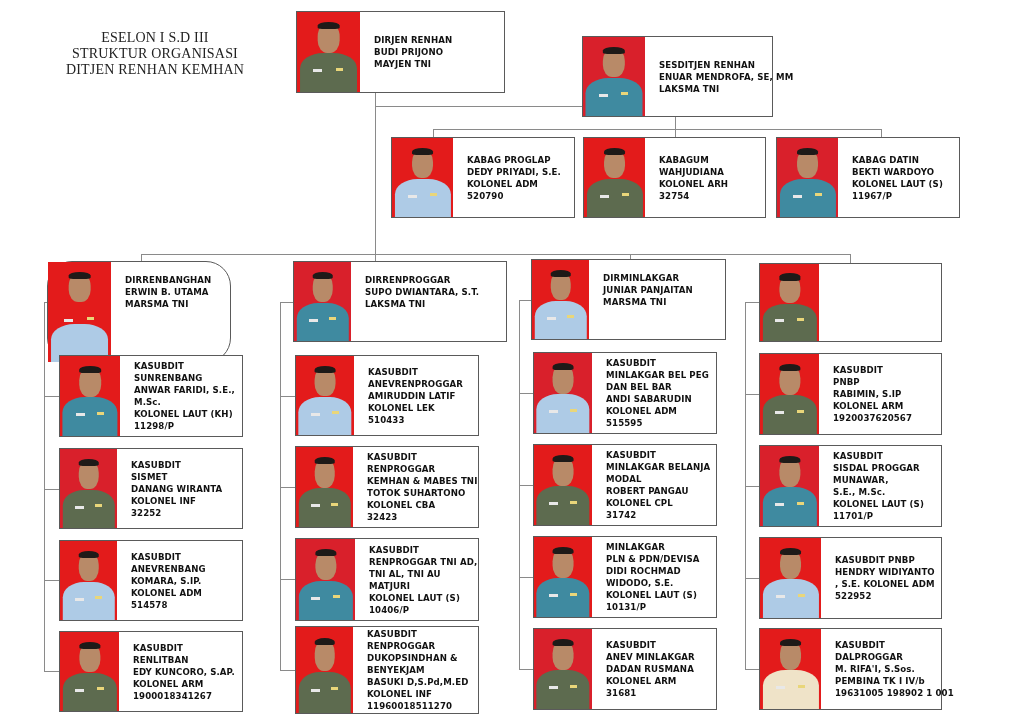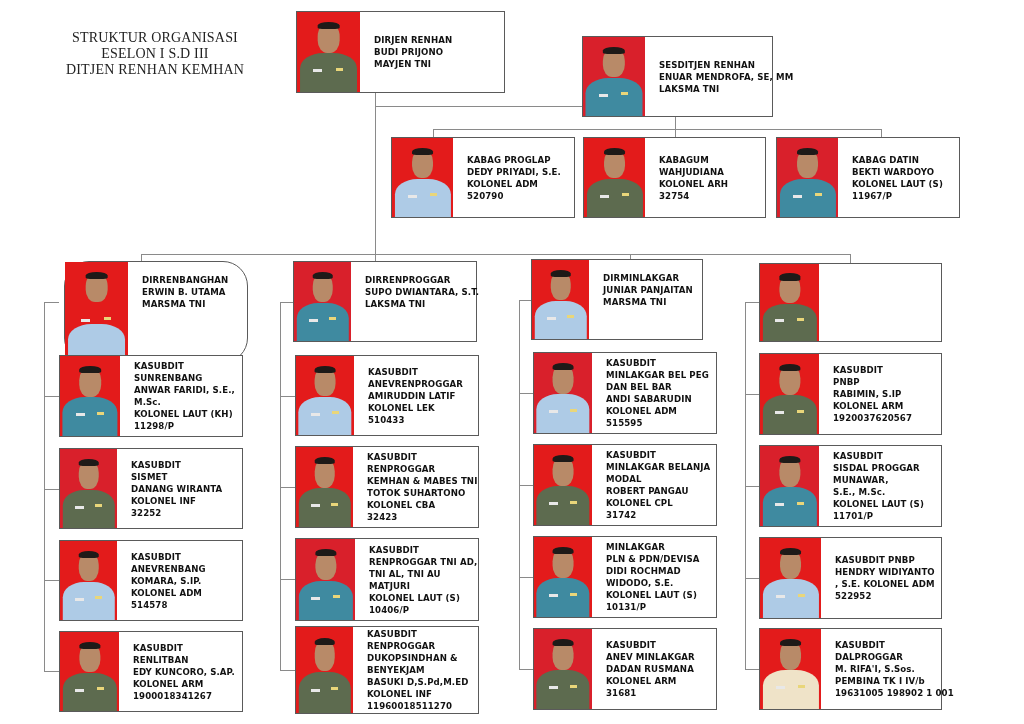--- a/index.html
+++ b/index.html
@@ -17,22 +17,22 @@
   .photo .badge { position: absolute; width: 7px; height: 3px; background: #e9d67a; }
   .info { flex: 1; display: flex; flex-direction: column; justify-content: center; padding-left: 14px;
           font-family: "DejaVu Sans", sans-serif; font-weight: bold; font-size: 8.6px; line-height: 12px;
           color: #111; letter-spacing: 0.1px; white-space: nowrap; }
   .line { position: absolute; background: #8a8a8a; }
 </style>
 </head>
 <body>
 
 <div class="title">
+  <div>ESELON I S.D III</div>
   <div>STRUKTUR ORGANISASI</div>
-  <div>ESELON I S.D III</div>
   <div>DITJEN RENHAN KEMHAN</div>
 </div>
 
 <div id="connectors">
     <div class="line" style="left: 375px; top: 93px; width: 1px; height: 161px; background: rgb(138, 138, 138);"></div>
     <div class="line" style="left: 375px; top: 106px; width: 207px; height: 1px; background: rgb(138, 138, 138);"></div>
     <div class="line" style="left: 675px; top: 117px; width: 1px; height: 12px; background: rgb(138, 138, 138);"></div>
     <div class="line" style="left: 433px; top: 129px; width: 448px; height: 1px; background: rgb(138, 138, 138);"></div>
     <div class="line" style="left: 433px; top: 129px; width: 1px; height: 8px; background: rgb(138, 138, 138);"></div>
     <div class="line" style="left: 675px; top: 129px; width: 1px; height: 8px; background: rgb(138, 138, 138);"></div>
@@ -135,21 +135,21 @@
         <div class="badge" style="left: 37.82px; top: 55.08px;"></div>
         <div class="badge" style="left: 15.86px; top: 56.7px; background: rgb(232, 232, 232); width: 9px;"></div>
       </div>
       <div class="info">
         <div>KABAG DATIN</div>
         <div>BEKTI WARDOYO</div>
         <div>KOLONEL LAUT (S)</div>
         <div>11967/P</div>
       </div>
     </div>
-    <div class="card" style="left: 64px; top: 261px; width: 184px; height: 102px; border-radius: 25px;">
+    <div class="card" style="left: 47px; top: 261px; width: 184px; height: 102px; border-radius: 25px;">
       <div class="photo" style="width: 63px; background: rgb(227, 27, 27);">
         <div class="body" style="width: 57.96px; height: 38.07px; background: rgb(174, 203, 230);"></div>
         <div class="head" style="width: 22.68px; height: 29.16px; top: 11.34px;"></div>
         <div class="hair" style="width: 22.68px; height: 7.29px; top: 9.72px;"></div>
         <div class="badge" style="left: 39.06px; top: 55.08px;"></div>
         <div class="badge" style="left: 16.38px; top: 56.7px; background: rgb(232, 232, 232); width: 9px;"></div>
       </div>
       <div class="info" style="justify-content: flex-start; padding-top: 12px;">
         <div>DIRRENBANGHAN</div>
         <div>ERWIN B. UTAMA</div>
@@ -214,21 +214,21 @@
         <div class="badge" style="left: 15.34px; top: 56.7px; background: rgb(232, 232, 232); width: 9px;"></div>
       </div>
       <div class="info">
         <div>KASUBDIT</div>
         <div>RENLITBAN</div>
         <div>EDY KUNCORO, S.AP.</div>
         <div>KOLONEL ARM</div>
         <div>1900018341267</div>
       </div>
     </div>
-    <div class="card" style="left: 293px; top: 261px; width: 184px; height: 81px;">
+    <div class="card" style="left: 293px; top: 261px; width: 214px; height: 81px;">
       <div class="photo" style="width: 57px; background: rgb(217, 32, 43);">
         <div class="body" style="width: 52.44px; height: 38.07px; background: rgb(63, 138, 160);"></div>
         <div class="head" style="width: 20.52px; height: 29.16px; top: 11.34px;"></div>
         <div class="hair" style="width: 20.52px; height: 7.29px; top: 9.72px;"></div>
         <div class="badge" style="left: 35.34px; top: 55.08px;"></div>
         <div class="badge" style="left: 14.82px; top: 56.7px; background: rgb(232, 232, 232); width: 9px;"></div>
       </div>
       <div class="info" style="justify-content: flex-start; padding-top: 12px;">
         <div>DIRRENPROGGAR</div>
         <div>SUPO DWIANTARA, S.T.</div>
@@ -296,21 +296,21 @@
       <div class="info">
         <div>KASUBDIT</div>
         <div>RENPROGGAR</div>
         <div>DUKOPSINDHAN &amp;</div>
         <div>BENYEKJAM</div>
         <div>BASUKI D,S.Pd,M.ED</div>
         <div>KOLONEL INF</div>
         <div>11960018511270</div>
       </div>
     </div>
-    <div class="card" style="left: 531px; top: 259px; width: 172px; height: 81px;">
+    <div class="card" style="left: 531px; top: 259px; width: 195px; height: 81px;">
       <div class="photo" style="width: 57px; background: rgb(227, 27, 27);">
         <div class="body" style="width: 52.44px; height: 38.07px; background: rgb(174, 203, 230);"></div>
         <div class="head" style="width: 20.52px; height: 29.16px; top: 11.34px;"></div>
         <div class="hair" style="width: 20.52px; height: 7.29px; top: 9.72px;"></div>
         <div class="badge" style="left: 35.34px; top: 55.08px;"></div>
         <div class="badge" style="left: 14.82px; top: 56.7px; background: rgb(232, 232, 232); width: 9px;"></div>
       </div>
       <div class="info" style="justify-content: flex-start; padding-top: 12px;">
         <div>DIRMINLAKGAR</div>
         <div>JUNIAR PANJAITAN</div>

